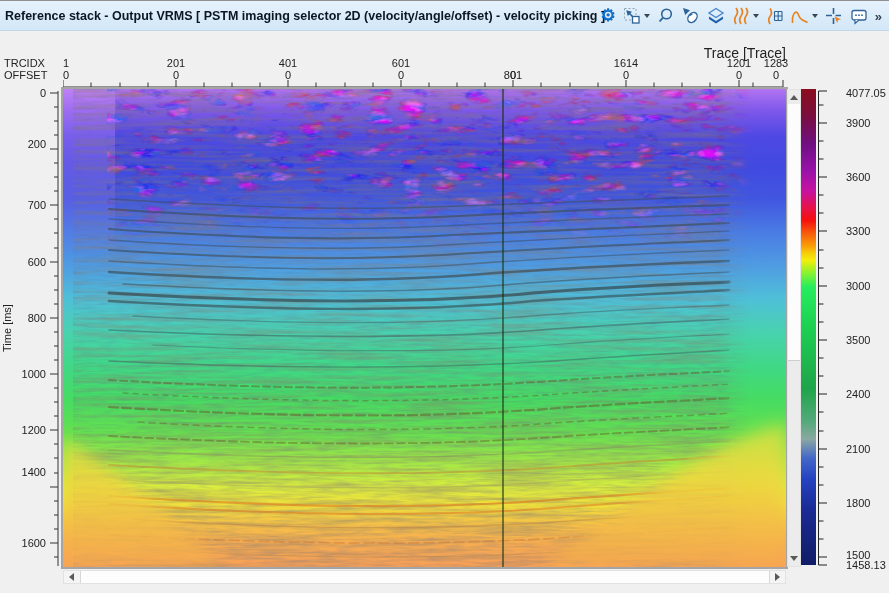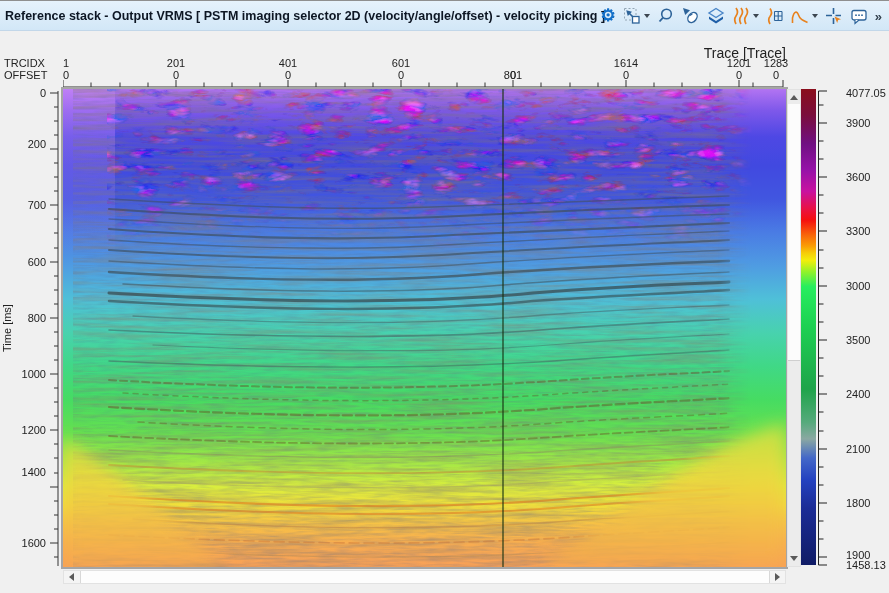--- a/index.html
+++ b/index.html
@@ -342,16 +342,16 @@
   </svg>
   <div class="cbtick" style="top:86px">4077.05</div>
   <div class="cbtick" style="top:116px">3900</div>
   <div class="cbtick" style="top:170px">3600</div>
   <div class="cbtick" style="top:224px">3300</div>
   <div class="cbtick" style="top:279px">3000</div>
   <div class="cbtick" style="top:333px">3500</div>
   <div class="cbtick" style="top:387px">2400</div>
   <div class="cbtick" style="top:442px">2100</div>
   <div class="cbtick" style="top:496px">1800</div>
-  <div class="cbtick" style="top:548px">1900</div>
+  <div class="cbtick" style="top:548px">1500</div>
   <div class="cbtick" style="top:558px">1458.13</div>
 
 </div>
 
 </body></html>

